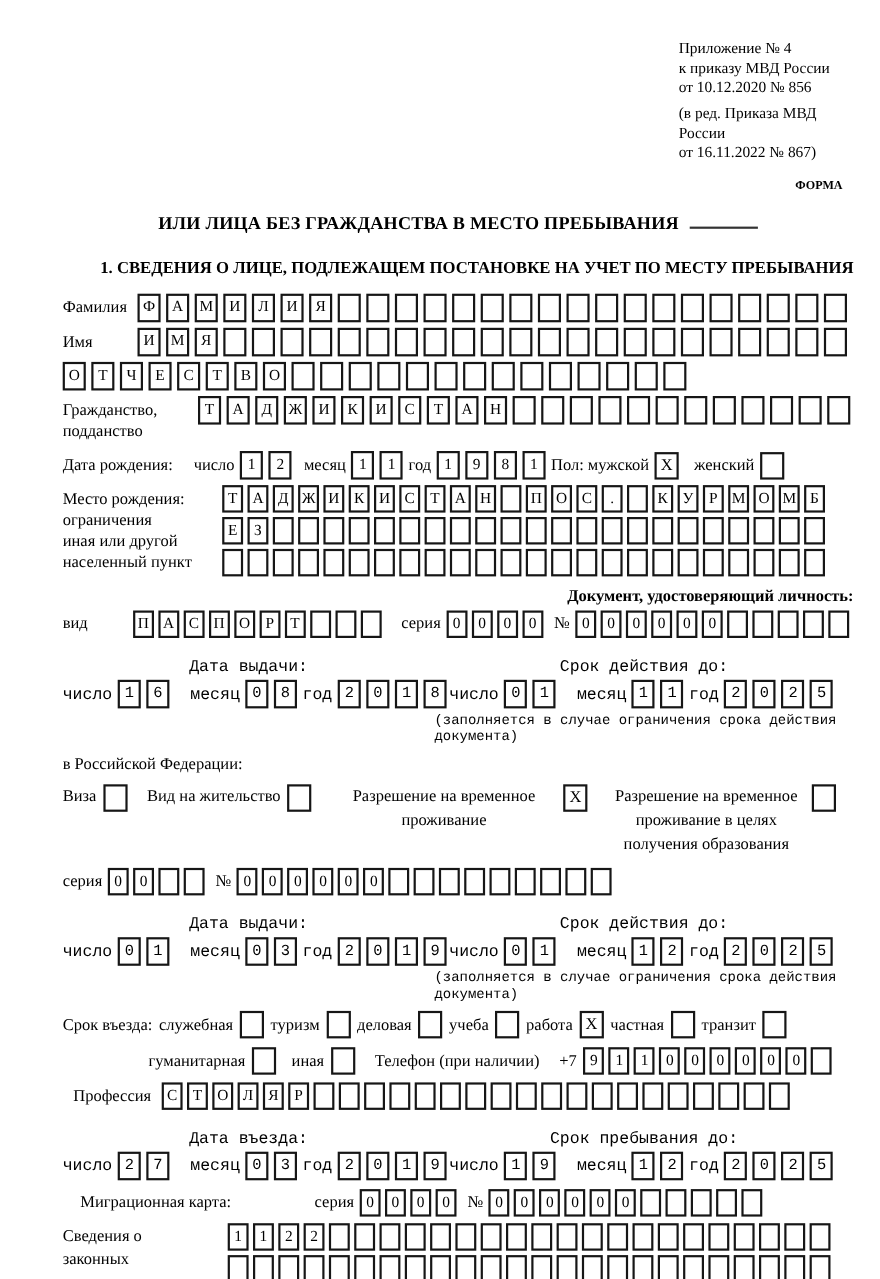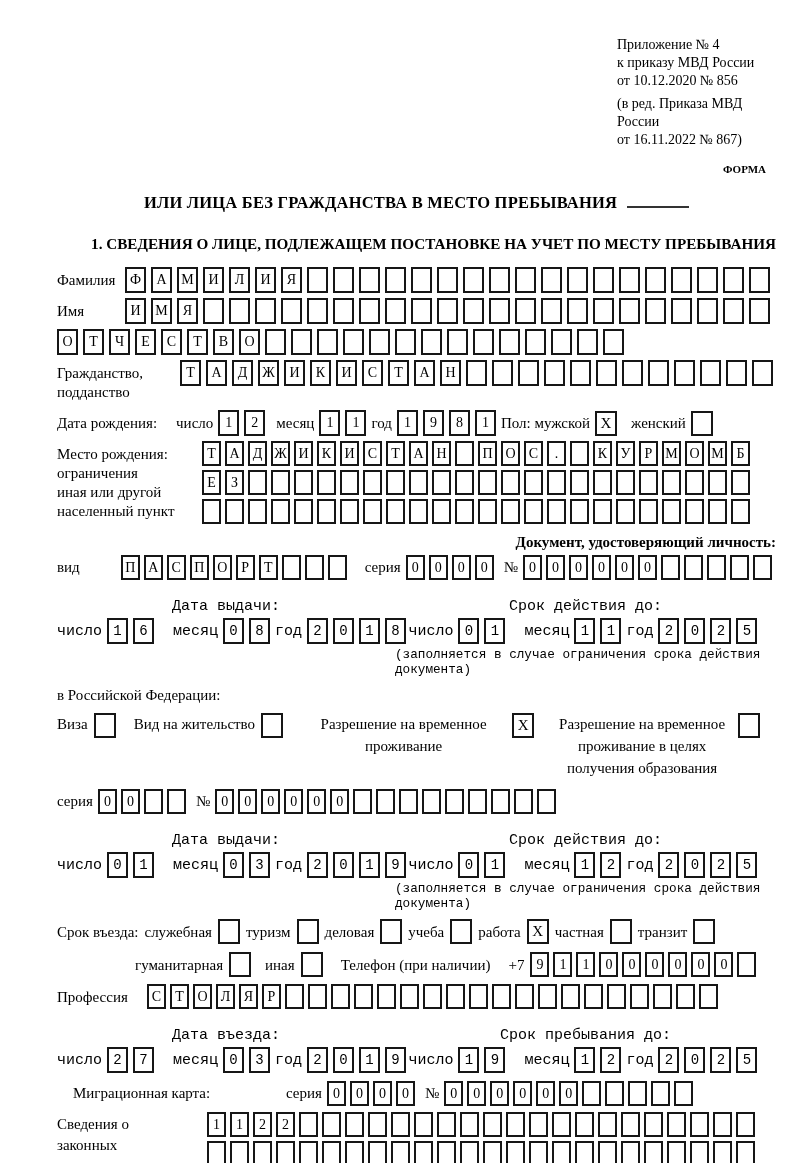--- a/index.html
+++ b/index.html
@@ -530,21 +530,21 @@
         <span class="box">0</span>
         <span class="box">0</span>
         <span class="box">0</span>
         <span class="box">0</span>
         <span class="box">0</span>
         <span class="box"></span>
       </span>
   </div>
 
   <div class="frow" style="margin-top:7px;">
-    <div class="flabel" style="width:90px;">Профессия</div>
+    <div class="flabel" style="width:90px;text-align:center;">Профессия</div>
     <div class="boxes tight">
         <span class="box">С</span>
         <span class="box">Т</span>
         <span class="box">О</span>
         <span class="box">Л</span>
         <span class="box">Я</span>
         <span class="box">Р</span>
         <span class="box"></span>
         <span class="box"></span>
         <span class="box"></span>

